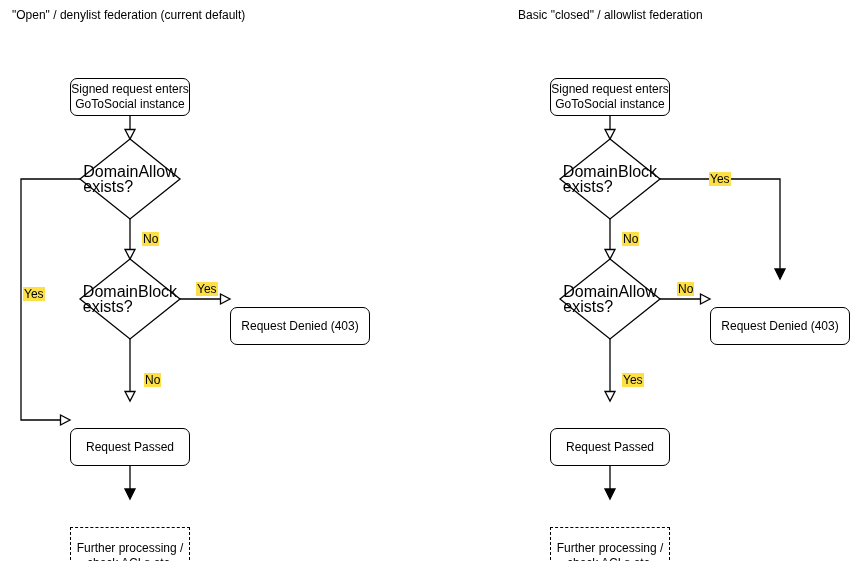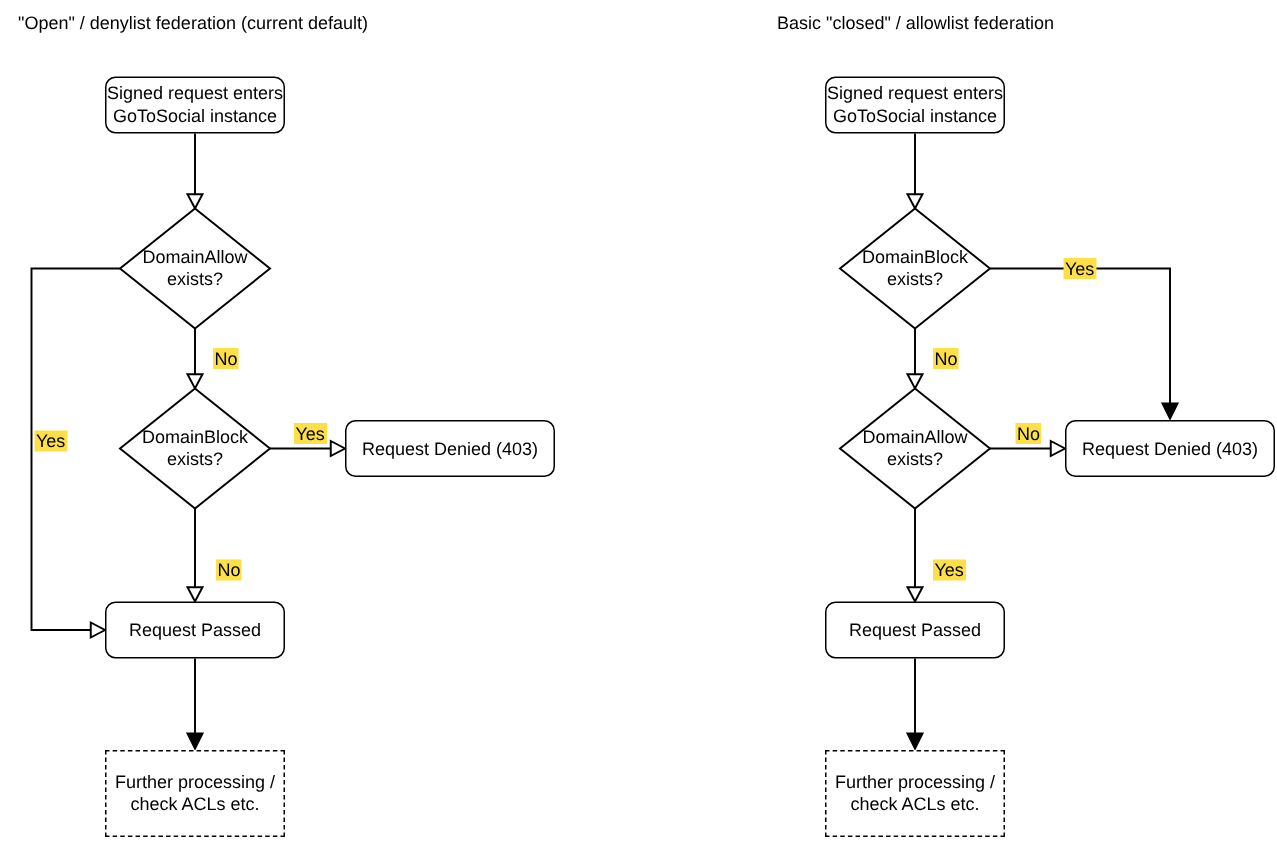--- a/index.html
+++ b/index.html
@@ -37,37 +37,38 @@
     position: absolute;
     box-sizing: border-box;
     display: flex;
     align-items: center;
     justify-content: center;
     text-align: center;
     font-size: 12px;
     line-height: 15px;
     white-space: pre-line;
     background: #ffffff;
+    margin-top: 27px;
   }
   .rounded {
     border: 1.3px solid #000000;
     border-radius: 7px;
   }
   .dashed {
     border: 1.3px dashed #000000;
     border-radius: 0;
   }
   .diamond-text {
     position: absolute;
     box-sizing: border-box;
     display: flex;
     align-items: center;
     justify-content: center;
-    text-align: center;
-    font-size: 12px;
+    text-align: left;
+    font-size: 16px;
     line-height: 15px;
     white-space: pre-line;
     background: transparent;
   }
   .edge-label {
     position: absolute;
     font-size: 12px;
     line-height: 14px;
     background: #fde047;
     padding: 0 1px;

